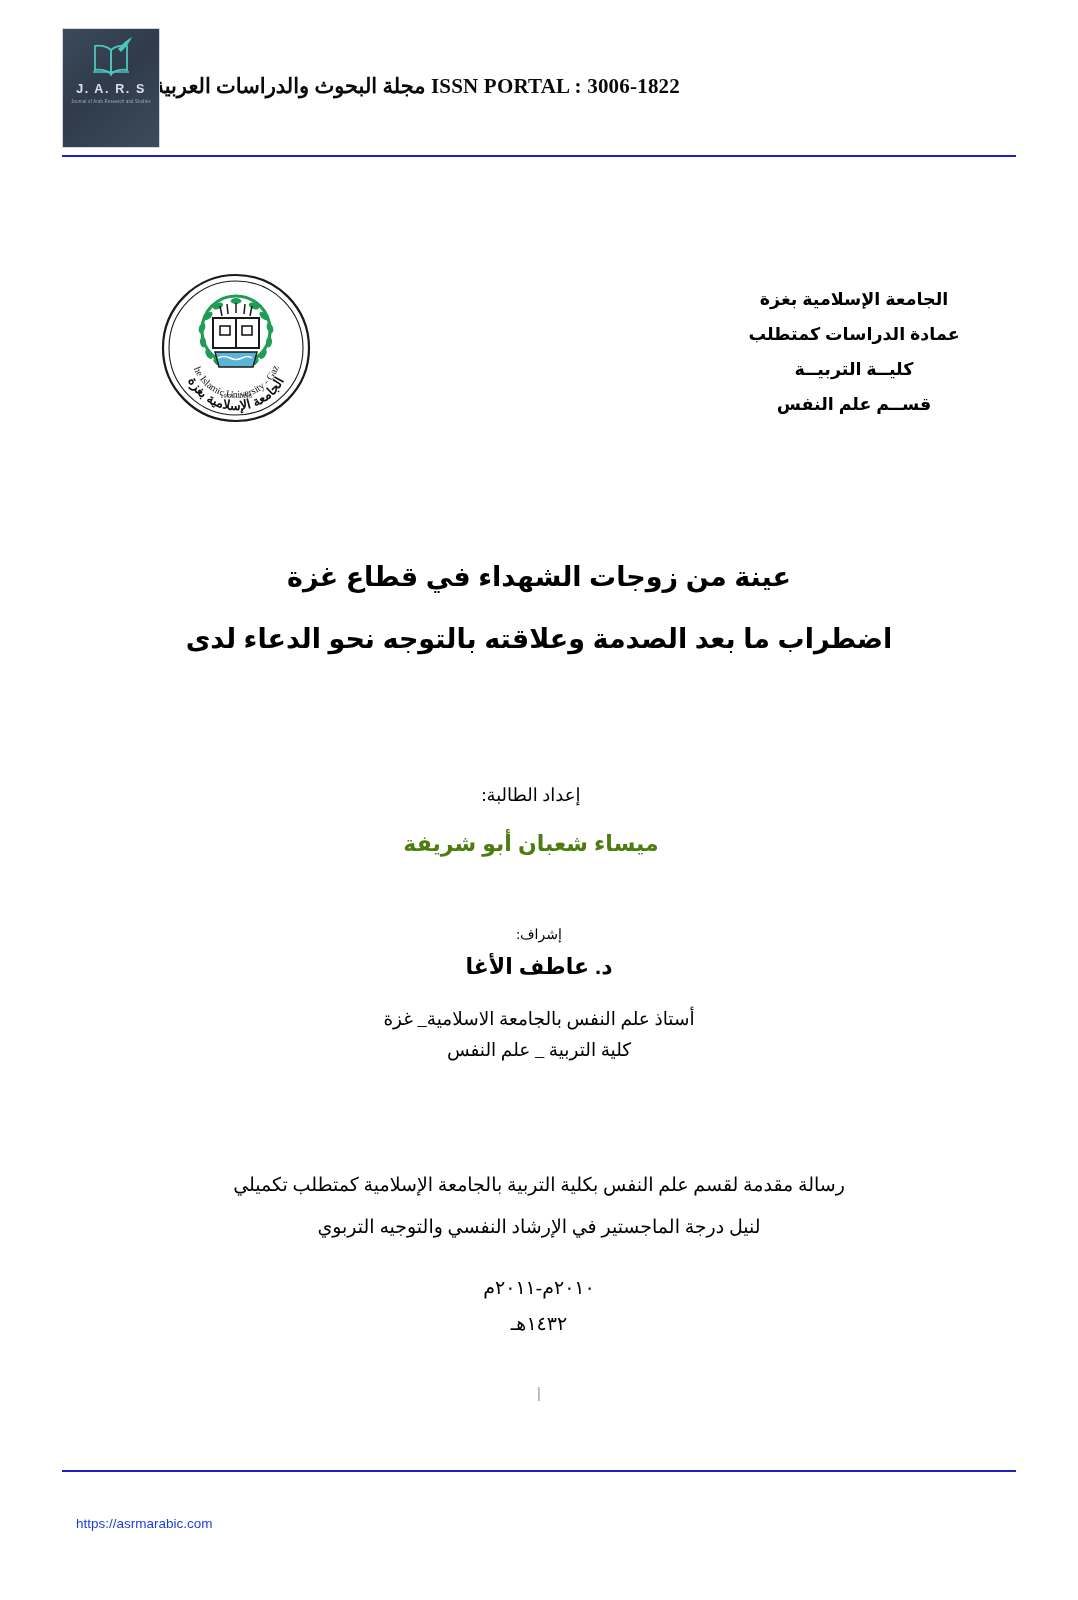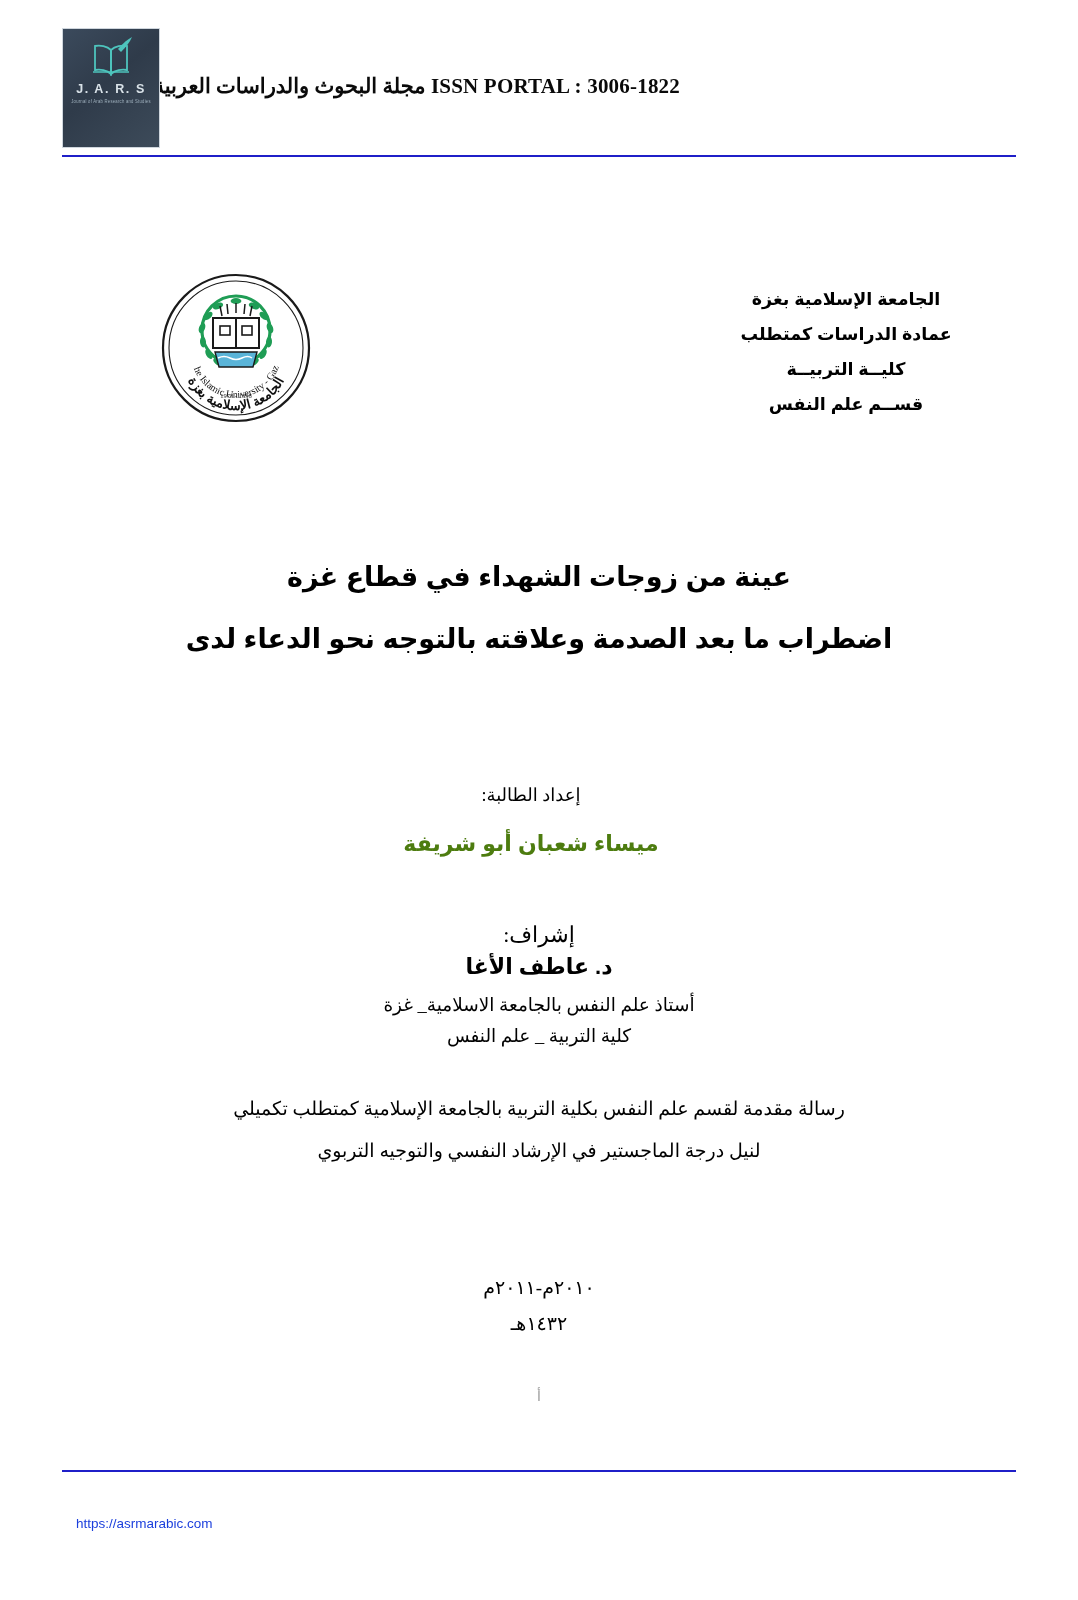--- a/index.html
+++ b/index.html
@@ -121,21 +121,21 @@
     right: 62px;
     top: 160px;
     height: 1300px;
   }
 
   
   .uni-row {
     position: absolute;
     top: 112px;
     left: 0;
-    right: 8px;
+    right: 0;
     height: 170px;
   }
   .uni-lines {
     position: absolute;
     right: 12px;
     top: 10px;
     width: 300px;
     text-align: center;
     direction: rtl;
     font-family: "Liberation Sans", "DejaVu Sans", sans-serif;
@@ -198,46 +198,46 @@
   .sup-block {
     position: absolute;
     top: 760px;
     left: 0;
     right: 0;
     text-align: center;
     direction: rtl;
   }
   .sup-label {
     font-family: "Liberation Serif", "DejaVu Serif", serif;
-    font-size: 22px;
+    font-size: 14px;
     line-height: 30px;
   }
   .sup-name {
     margin-top: 0;
     font-family: "Liberation Sans", "DejaVu Sans", sans-serif;
     font-weight: bold;
     font-size: 22px;
     line-height: 34px;
   }
   .sup-aff {
-    margin-top: 6px;
+    margin-top: 20px;
     font-family: "Liberation Serif", "DejaVu Serif", serif;
     font-size: 18.5px;
     line-height: 31px;
   }
   .sup-dept {
     font-family: "Liberation Serif", "DejaVu Serif", serif;
     font-size: 18.5px;
     line-height: 31px;
   }
 
   
   .degree {
     position: absolute;
-    top: 928px;
+    top: 1004px;
     left: 0;
     right: 0;
     text-align: center;
     direction: rtl;
     font-family: "Liberation Serif", "DejaVu Serif", serif;
     font-size: 19px;
     line-height: 42px;
     color: #000;
   }
   .degree .ln { display: block; }

